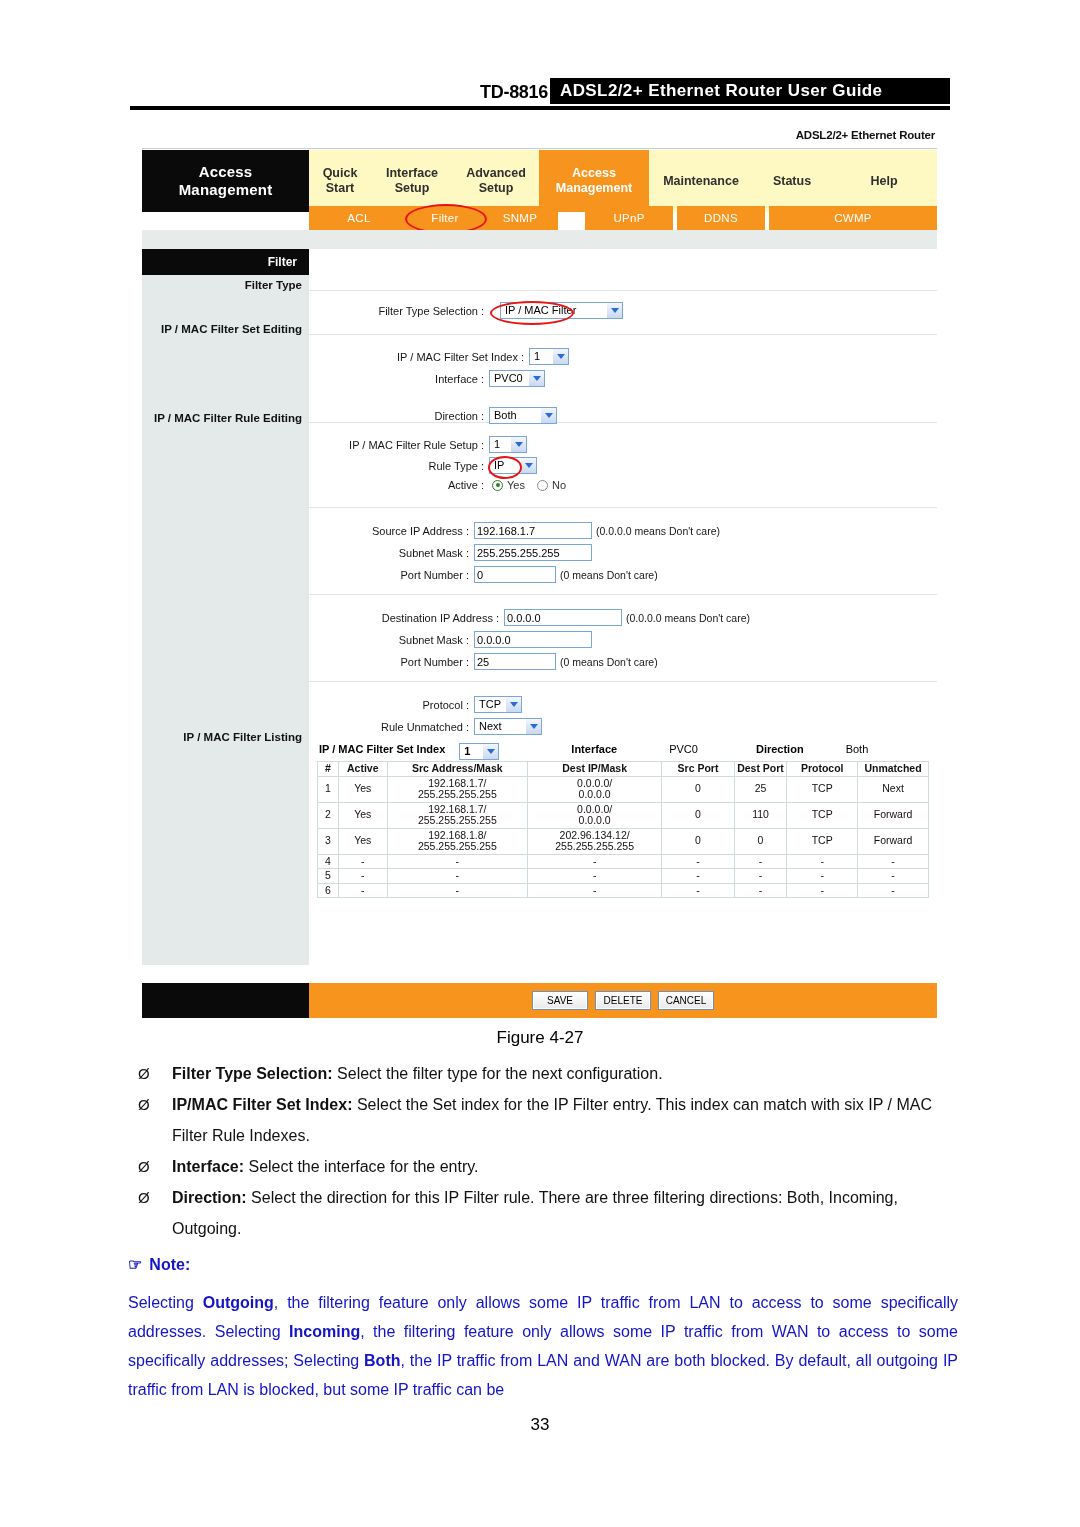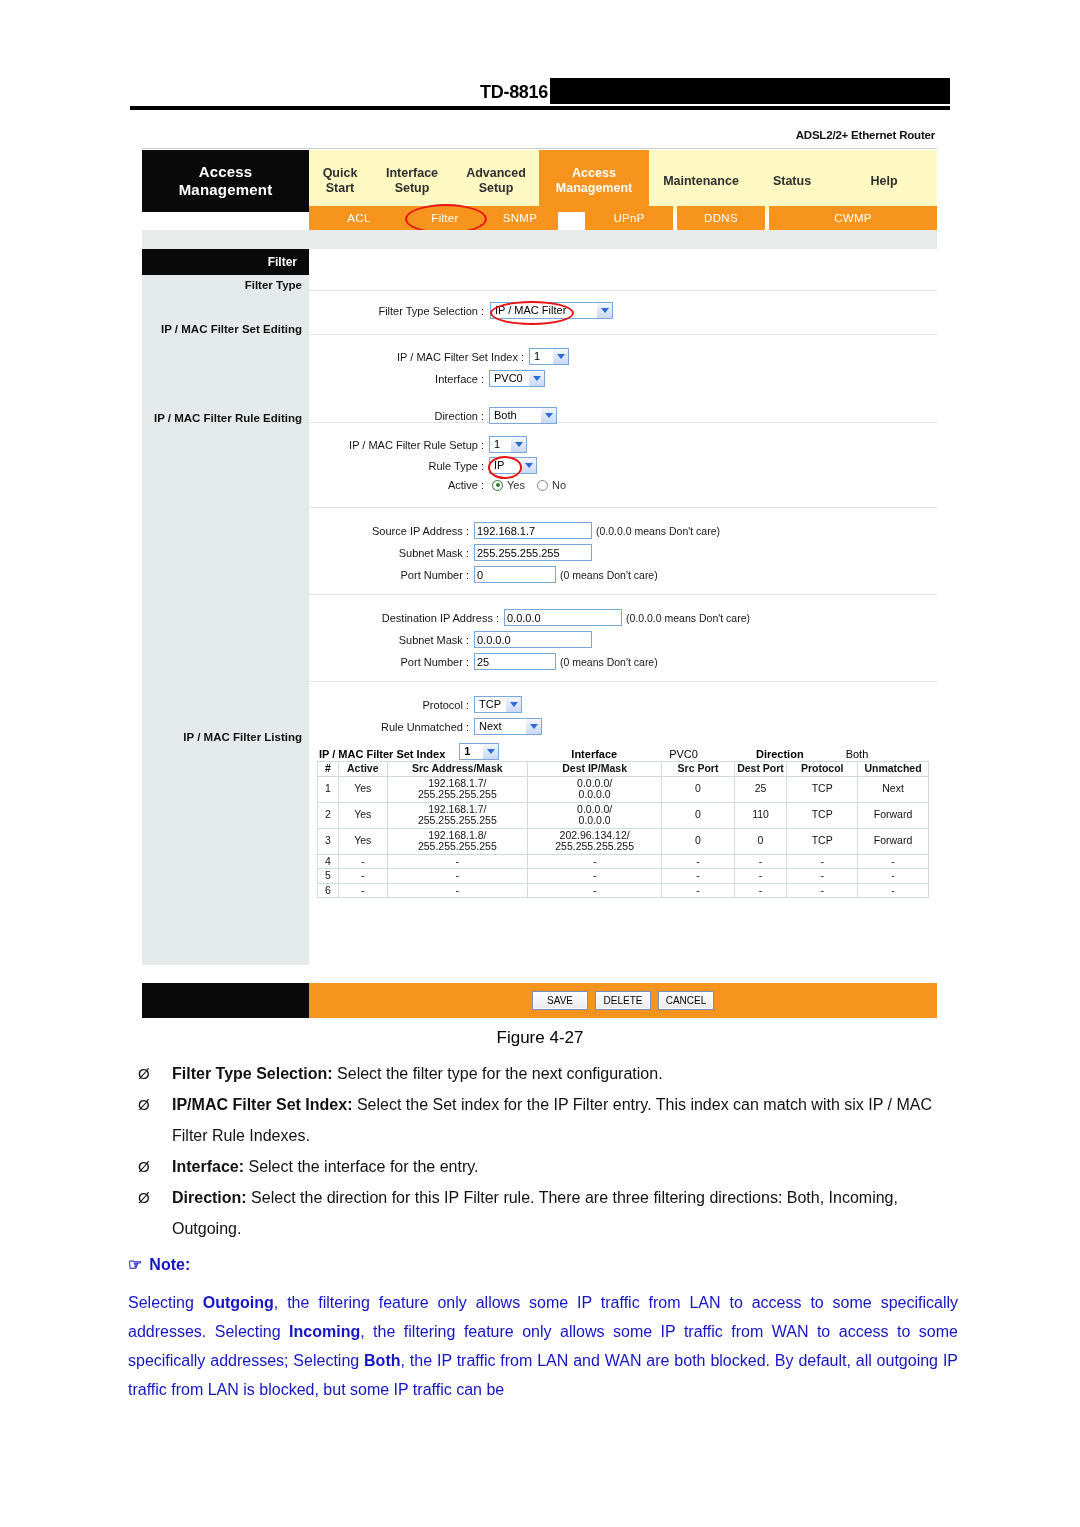--- a/index.html
+++ b/index.html
@@ -58,21 +58,21 @@
 
   .txt{height:17px;border:1px solid #7ba7d7;background:#fff;box-sizing:border-box;
        font-size:11px;padding:0 2px;color:#000;display:flex;align-items:center;}
 
   .radio{display:inline-flex;align-items:center;gap:4px;font-size:11px;color:#333;}
   .rdot{width:11px;height:11px;border-radius:50%;border:1px solid #888;background:#fff;display:inline-block;position:relative;box-sizing:border-box;}
   .rdot.on{border-color:#2f7d2f;}
   .rdot.on:after{content:"";position:absolute;left:2.5px;top:2.5px;width:4px;height:4px;border-radius:50%;background:#2f7d2f;}
 
   
-  .lt-head{position:absolute;display:flex;align-items:flex-end;font-size:11px;font-weight:bold;}
+  .lt-head{position:absolute;display:flex;align-items:flex-start;font-size:11px;font-weight:bold;}
   table.lst{position:absolute;border-collapse:collapse;font-size:10.5px;}
   table.lst th,table.lst td{border:1px solid #cfdcda;text-align:center;color:#111;padding:1px 2px;line-height:11.5px;}
   table.lst th{font-weight:bold;font-size:10.5px;}
 
   .footbar{position:absolute;left:0;top:855px;width:795px;height:35px;background:#F7941E;}
   .footbar .blk{position:absolute;left:0;top:0;width:167px;height:35px;background:#0a0a0a;}
   .btnrow{position:absolute;left:167px;top:0;width:628px;height:35px;display:flex;align-items:center;justify-content:center;gap:7px;}
   .btn{min-width:44px;height:17px;border:1px solid #6f8fbf;background:linear-gradient(#ffffff,#e9e9e9);
        font-size:10px;display:flex;align-items:center;justify-content:center;color:#000;box-shadow:0 0 0 1px #fff inset;padding:0 5px;}
 
@@ -91,20 +91,21 @@
   .pageno{position:absolute;left:0;top:1415px;width:1080px;text-align:center;font-size:17px;}
 </style>
 </head>
 <body>
 
 <div class="page">
 
   <div class="hdr">
     <div class="hdr-band"></div>
     <div class="hdr-model">TD-8816</div>
+    <div class="hdr-title">ADSL2/2+ Ethernet Router User Guide</div>
     <div class="hdr-rule"></div>
   </div>
 
   <div class="ui">
 
     <div class="ui-brandline">
       <span>ADSL2/2+ Ethernet Router</span>
     </div>
 
     <div class="navrow">
@@ -164,21 +165,21 @@
       <div class="rightcol">
         <div class="hr" style="top:15px;"></div>
         <div class="hr" style="top:59px;"></div>
         <div class="hr" style="top:147px;"></div>
         <div class="hr" style="top:232px;"></div>
         <div class="hr" style="top:319px;"></div>
         <div class="hr" style="top:406px;"></div>
 
         <div class="frow" style="left:0px;top:27px;width:460px;">
           <div class="flab" style="width:175px;">Filter Type Selection :</div>
-          <div class="sel-ctl" style="width:123px;margin-left:6px;">
+          <div class="sel-ctl" style="width:123px;margin-left:16px;">
             <span class="v">IP / MAC Filter</span>
             <span class="ar">
                 <i></i>
               </span>
           </div>
         </div>
         <div class="ellipse" style="left:181px;top:26px;width:80px;height:20px;"></div>
 
         <div class="frow" style="left:0px;top:73px;width:460px;padding-left:40px;">
           <div class="flab" style="width:175px;">IP / MAC Filter Set Index :</div>
@@ -433,13 +434,14 @@
     </div>
   </div>
 
   <div class="note">
     <div class="note-h">
       <span class="hand">☞</span><span>Note:</span>
     </div>
     <div class="note-b"><span>Selecting </span><span style="font-weight: bold;">Outgoing</span><span>, the filtering feature only allows some IP traffic from LAN to access to some specifically addresses. Selecting </span><span style="font-weight: bold;">Incoming</span><span>, the filtering feature only allows some IP traffic from WAN to access to some specifically addresses; Selecting </span><span style="font-weight: bold;">Both</span><span>, the IP traffic from LAN and WAN are both blocked. By default, all outgoing IP traffic from LAN is blocked, but some IP traffic can be</span></div>
   </div>
 
+  <div class="pageno">33</div>
 </div>
 
 </body></html>

